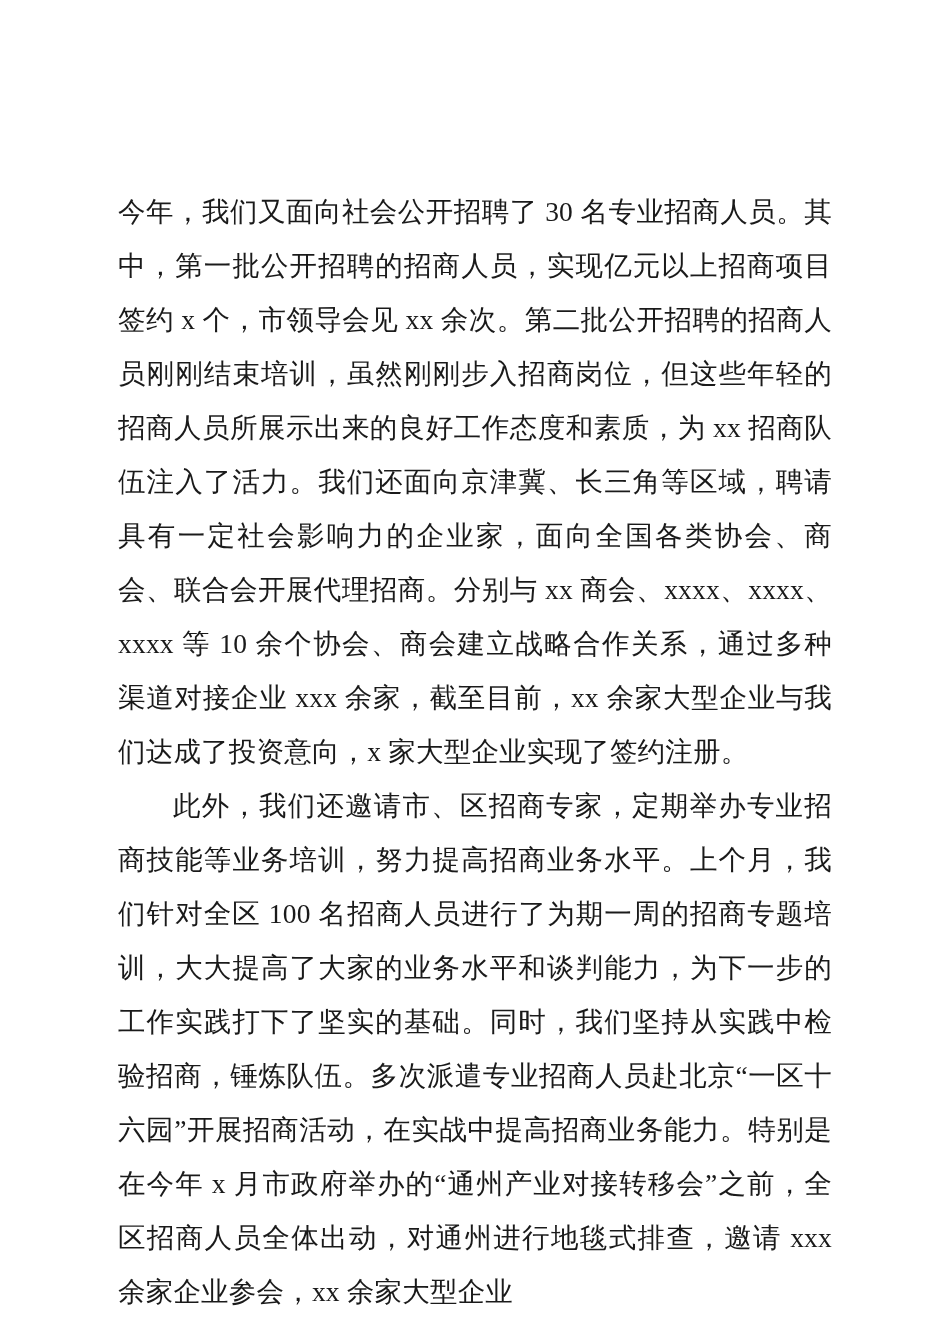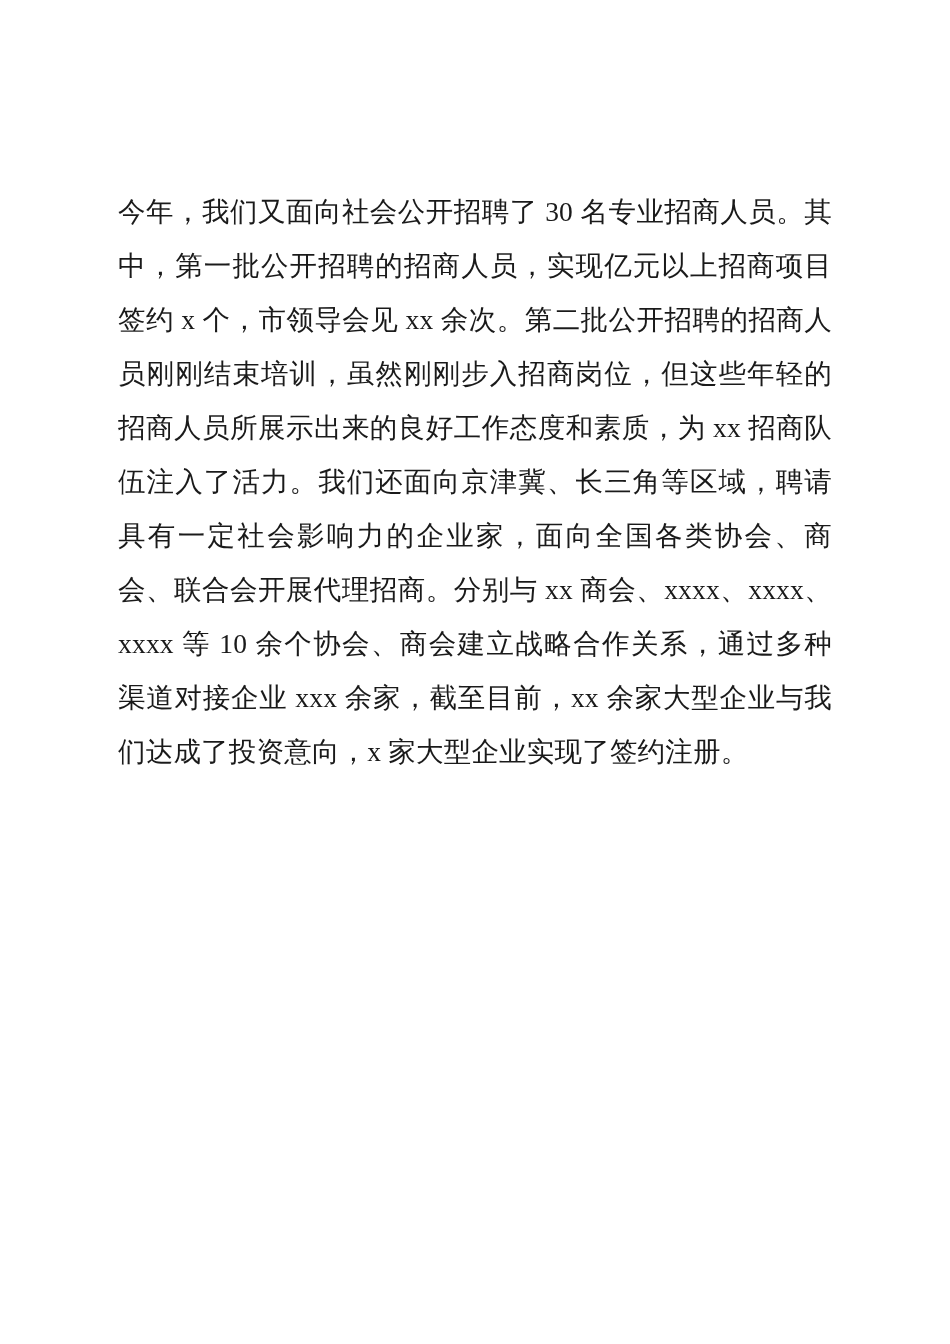--- a/index.html
+++ b/index.html
@@ -42,14 +42,15 @@
   .indent {
     text-indent: 55px;
   }
 </style>
 </head>
 <body>
 
 <div class="page">
   <div class="doc-body">
     <p class="para">今年，我们又面向社会公开招聘了 30 名专业招商人员。其中，第一批公开招聘的招商人员，实现亿元以上招商项目签约 x 个，市领导会见 xx 余次。第二批公开招聘的招商人员刚刚结束培训，虽然刚刚步入招商岗位，但这些年轻的招商人员所展示出来的良好工作态度和素质，为 xx 招商队伍注入了活力。我们还面向京津冀、长三角等区域，聘请具有一定社会影响力的企业家，面向全国各类协会、商会、联合会开展代理招商。分别与 xx 商会、xxxx、xxxx、xxxx 等 10 余个协会、商会建立战略合作关系，通过多种渠道对接企业 xxx 余家，截至目前，xx 余家大型企业与我们达成了投资意向，x 家大型企业实现了签约注册。</p>
+    <p class="para indent">此外，我们还邀请市、区招商专家，定期举办专业招商技能等业务培训，努力提高招商业务水平。上个月，我们针对全区 100 名招商人员进行了为期一周的招商专题培训，大大提高了大家的业务水平和谈判能力，为下一步的工作实践打下了坚实的基础。同时，我们坚持从实践中检验招商，锤炼队伍。多次派遣专业招商人员赴北京“一区十六园”开展招商活动，在实战中提高招商业务能力。特别是在今年 x 月市政府举办的“通州产业对接转移会”之前，全区招商人员全体出动，对通州进行地毯式排查，邀请 xxx 余家企业参会，xx 余家大型企业</p>
   </div>
 </div>
 
 </body></html>

